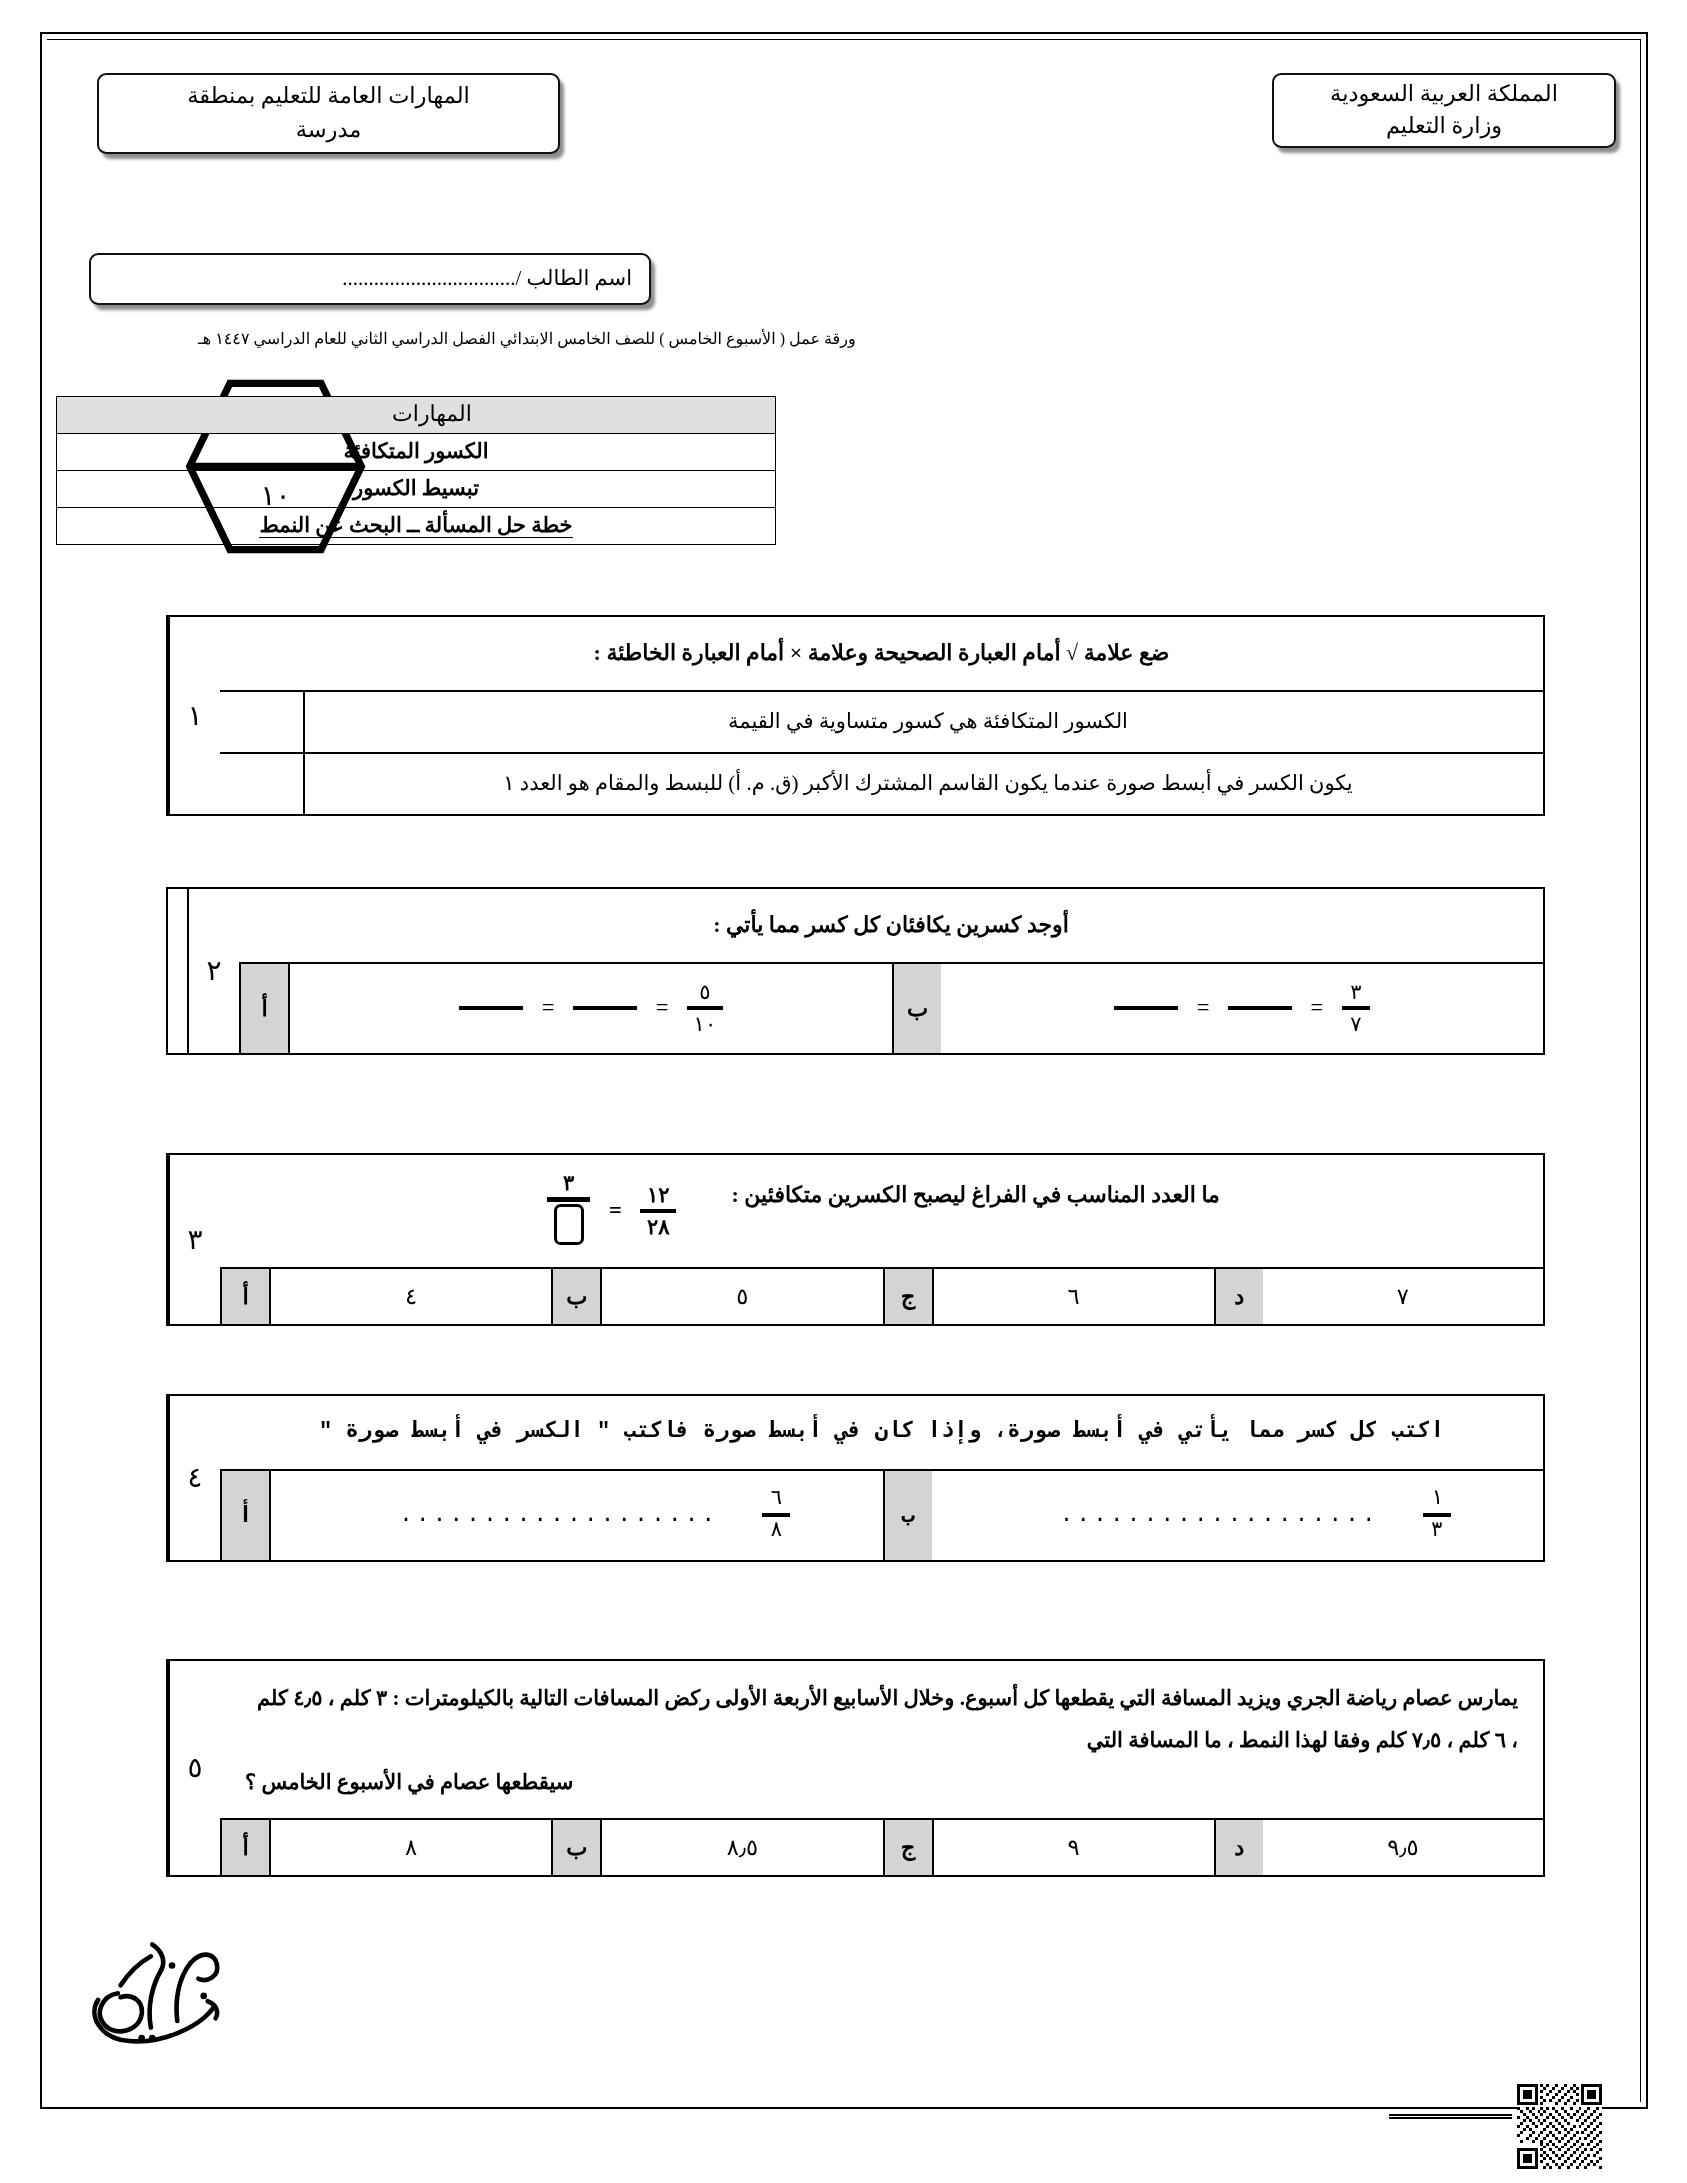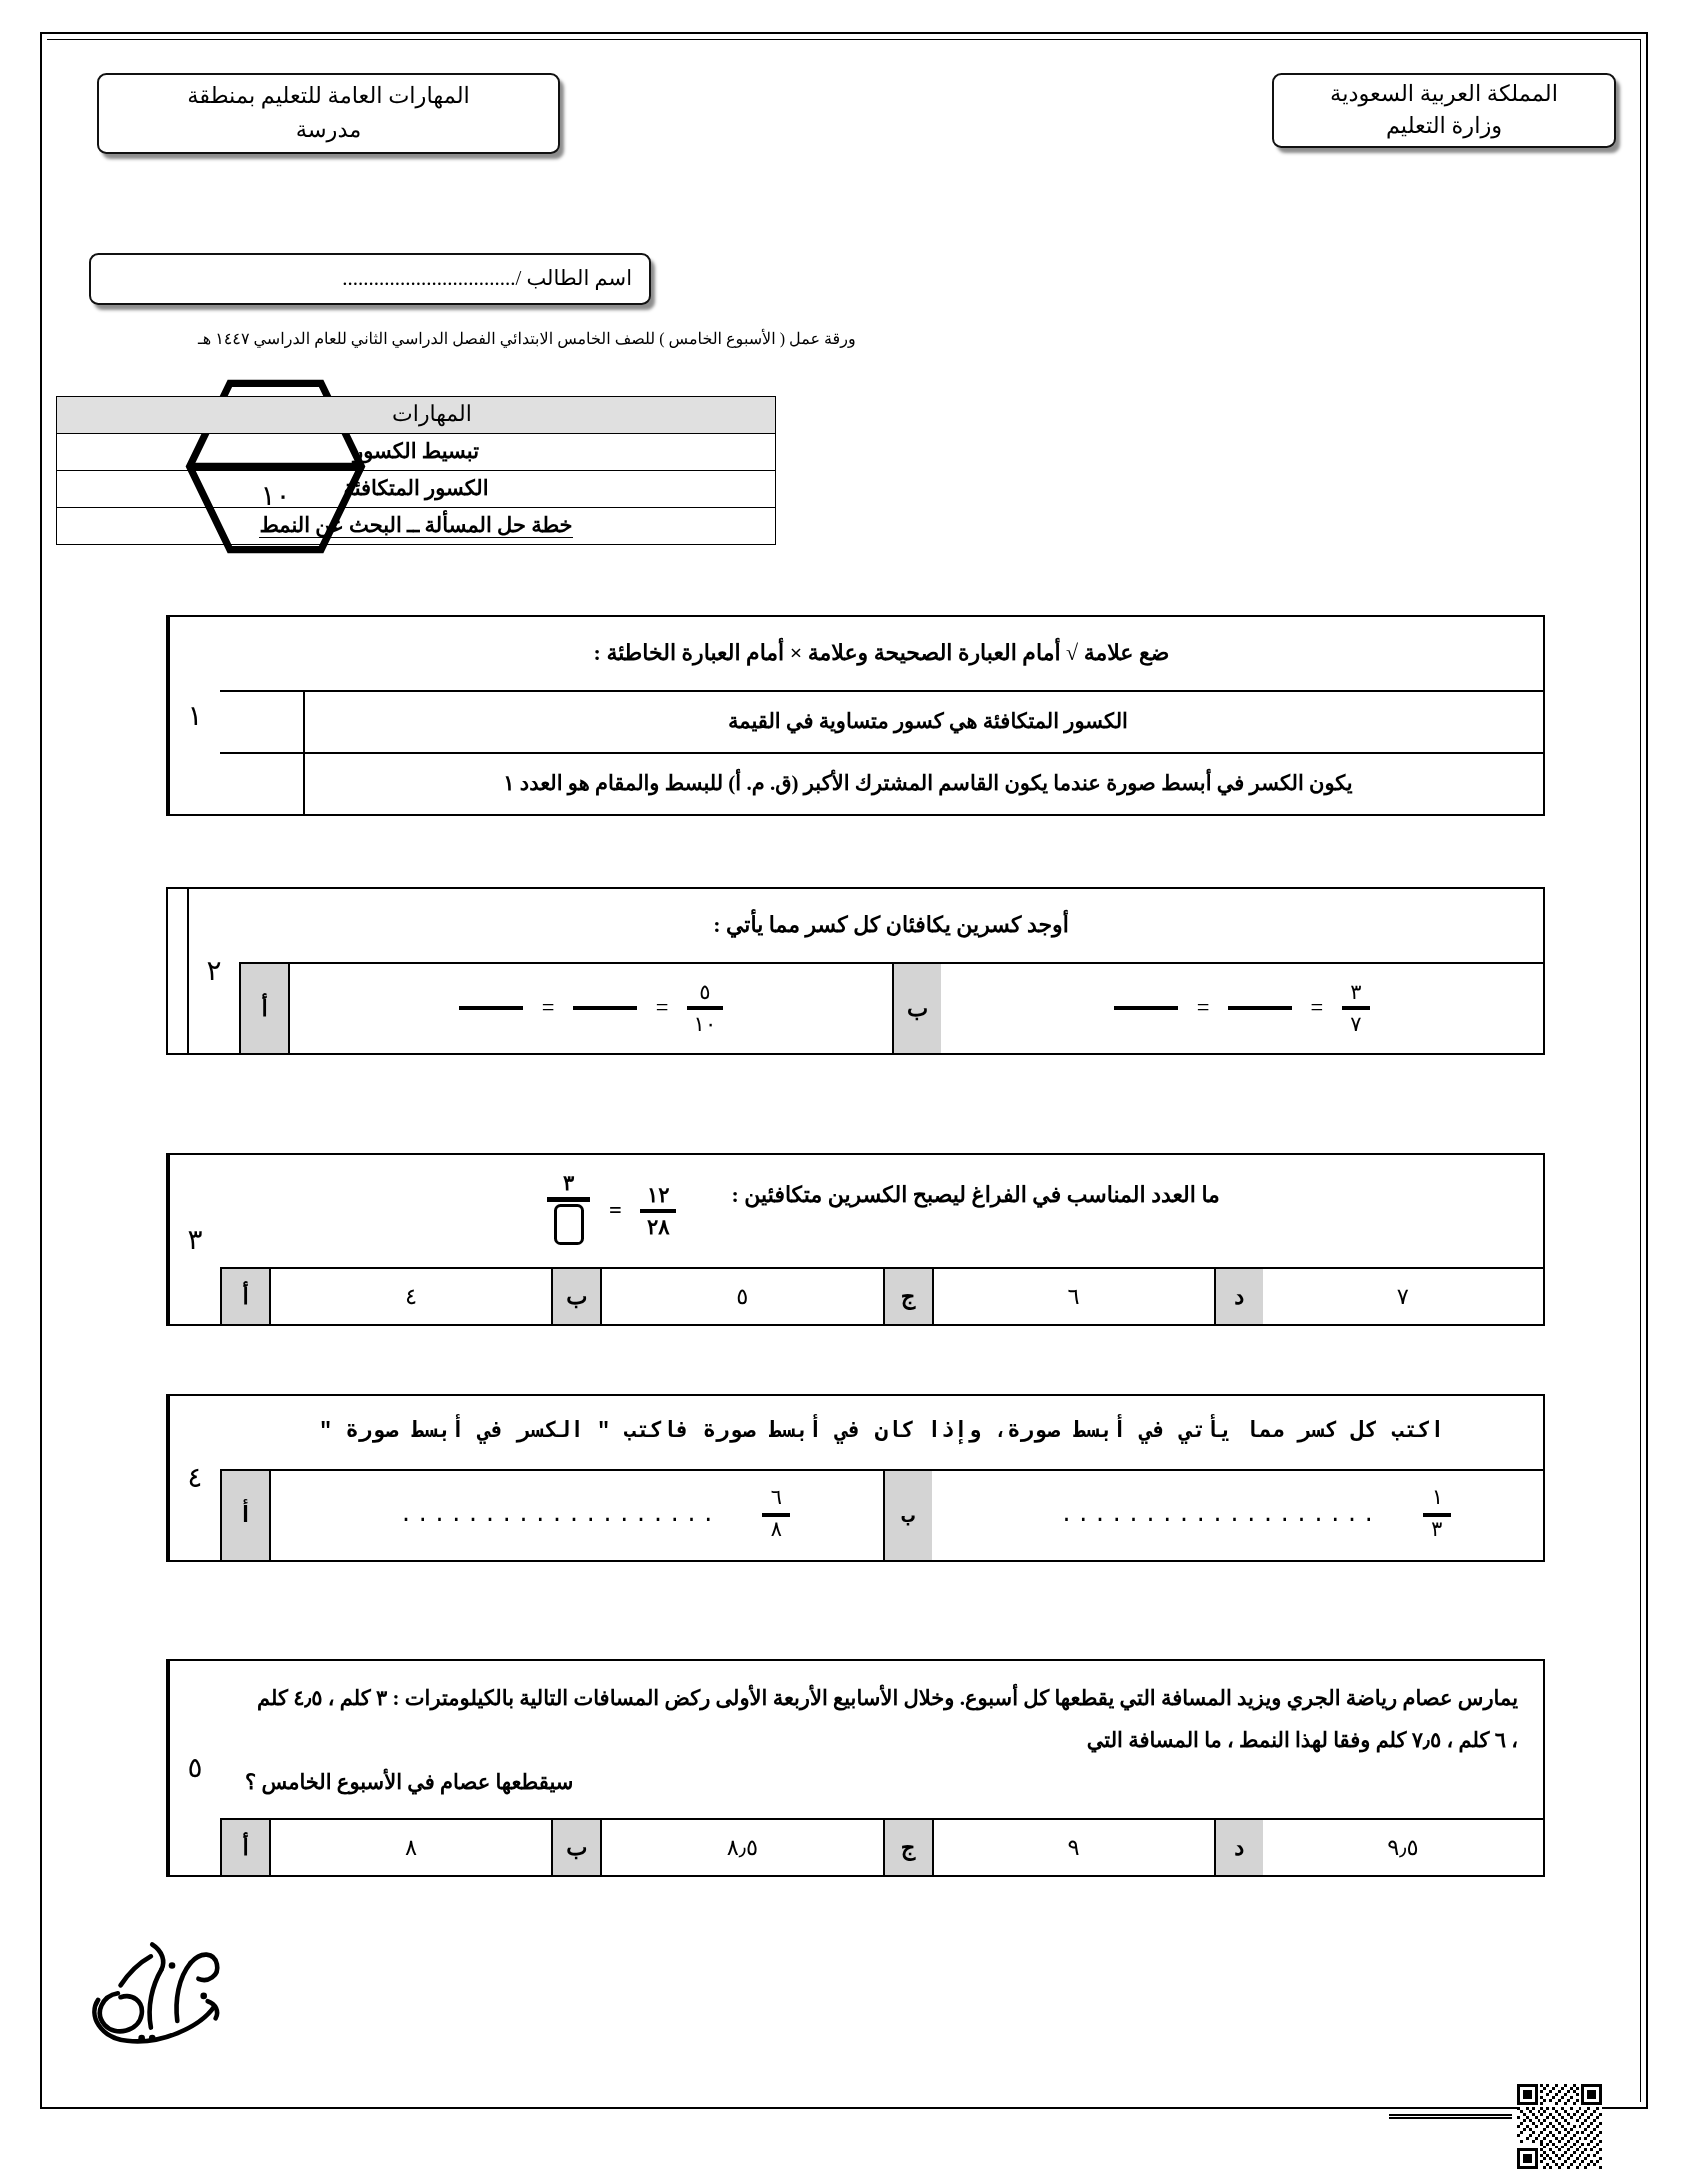--- a/index.html
+++ b/index.html
@@ -193,21 +193,21 @@
     border-top: 2px solid #000;
     min-height: 62px;
     box-sizing: border-box;
   }
   .tf-text {
     flex: 1;
     display: flex;
     align-items: center;
     justify-content: center;
     font-size: 21px;
-    font-weight: bold;
+    font-weight: normal;
     padding: 8px 16px;
     box-sizing: border-box;
     text-align: center;
     margin-left: 8px;
   }
   .tf-mark {
     width: 85px;
     min-width: 85px;
     border-right: 2px solid #000;
     box-sizing: border-box;
@@ -393,24 +393,24 @@
     </svg>
     <div class="hex-value">١٠</div>
   </div>
 
   <table class="skills-table">
     <tbody>
         <tr>
       <td class="skills-head">المهارات</td>
     </tr>
     <tr>
-      <td>تبسيط الكسور</td>
+      <td>الكسور المتكافئة</td>
     </tr>
     <tr>
-      <td>الكسور المتكافئة</td>
+      <td>تبسيط الكسور</td>
     </tr>
     <tr>
       <td class="underlined"><span>خطة حل المسألة ــ البحث عن النمط</span></td>
     </tr>
   </tbody>
     </table>
 
   <div class="qblock" id="q1" style="top:615px;">
     <div class="qrow">
       <div class="qbody">

